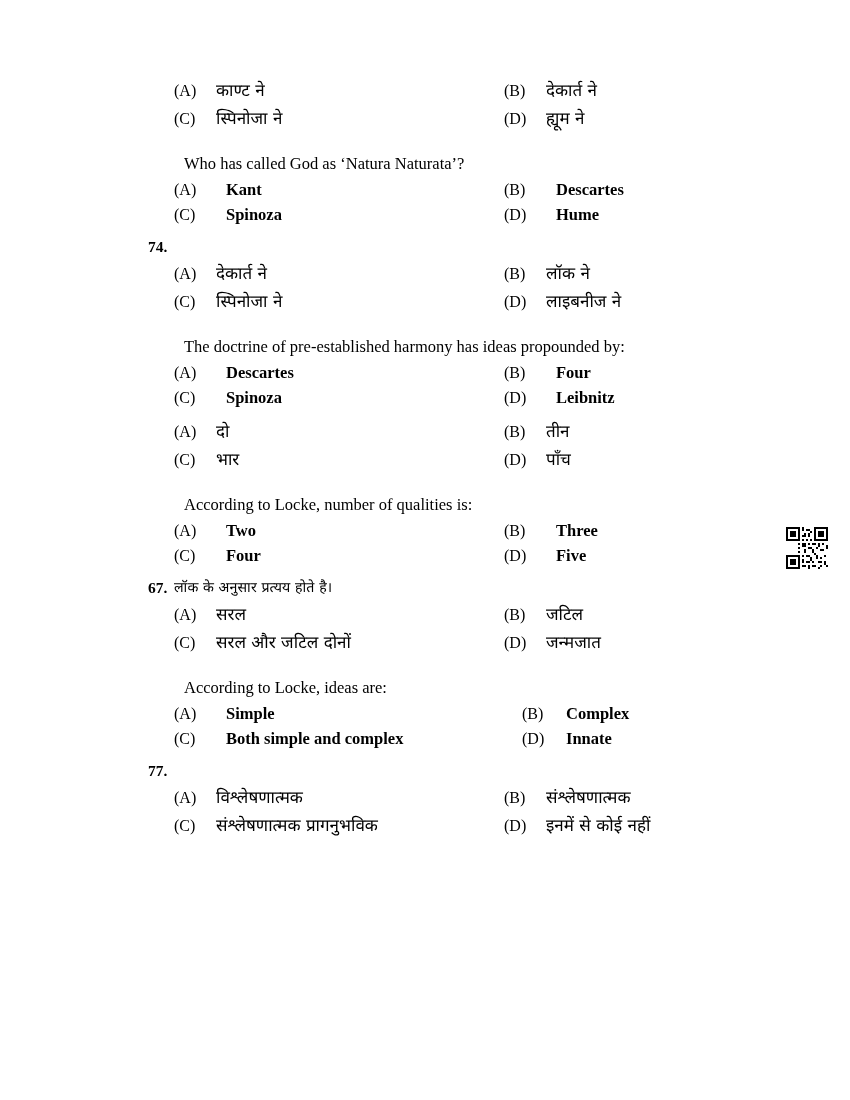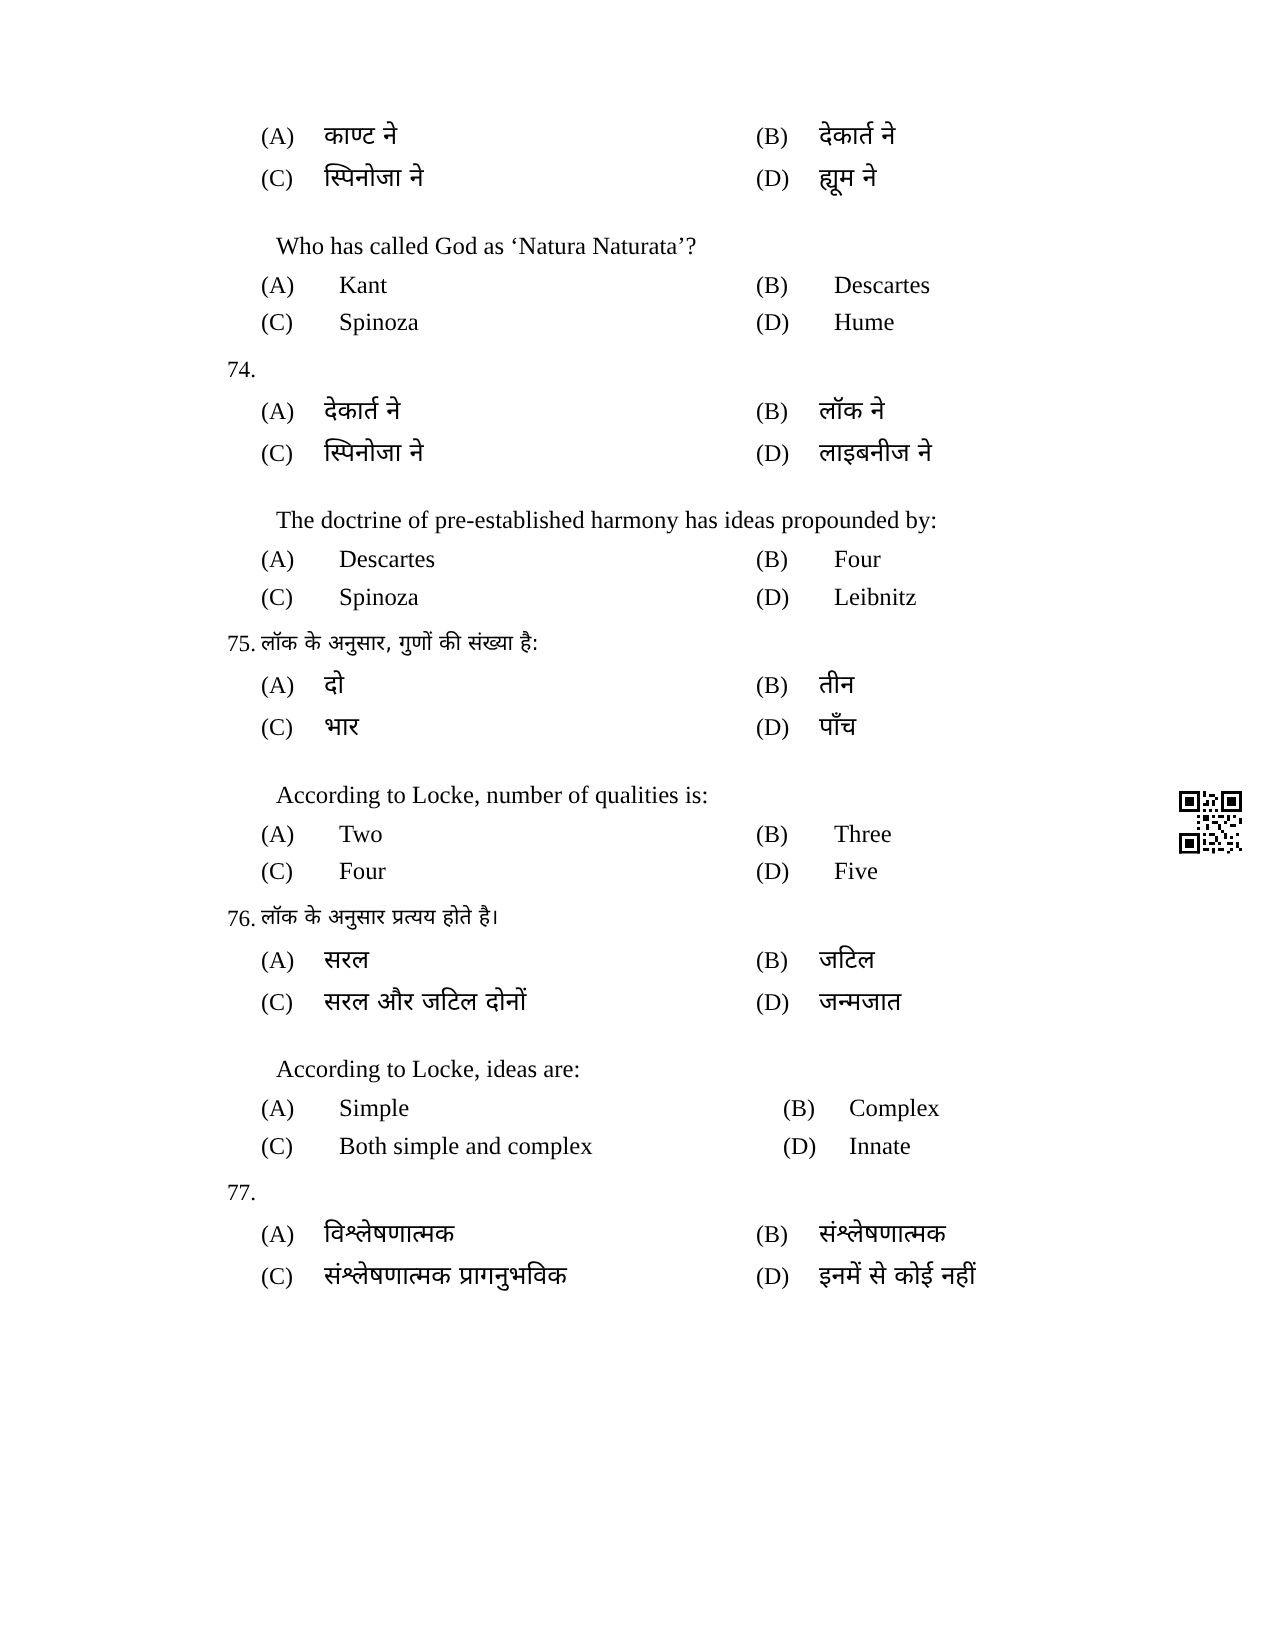--- a/index.html
+++ b/index.html
@@ -29,22 +29,23 @@
   .q-line {
     display: flex;
     align-items: flex-start;
     font-size: 15.5px;
     line-height: 1.42;
     margin-bottom: 3px;
   }
   .q-num {
     width: 26px;
     flex: 0 0 26px;
-    text-align: center;
+    text-align: left;
     font-family: "Liberation Serif", serif;
+    font-weight: bold;
   }
   .q-text-hi {
     font-family: "DejaVu Sans", sans-serif;
     font-size: 14.2px;
     line-height: 1.45;
     letter-spacing: 0.1px;
   }
   .stmt-en {
     font-size: 16.5px;
     font-family: "Liberation Serif", serif;
@@ -70,20 +71,21 @@
     font-size: 16px;
   }
   .opt-key.en { width: 52px; flex: 0 0 52px; }
   .opt-val-hi {
     font-family: "DejaVu Sans", sans-serif;
     font-size: 17px;
   }
   .opt-val-en {
     font-family: "Liberation Serif", serif;
     font-size: 16.5px;
+    font-weight: bold;
   }
   .gap-sm { height: 6px; }
   .gap-md { height: 11px; }
 
   
   .opt.left.shift  { width: 340px; flex: 0 0 340px; }
   .opt-key.nudge { padding-left: 8px; }
 
   
   .qr {
@@ -201,24 +203,20 @@
       </div>
       <div class="opt right">
         <span class="opt-key en">(D)</span>
         <span class="opt-val-en">Leibnitz</span>
       </div>
     </div>
   </div>
 
   <div class="gap-sm"></div>
 
-  <div class="q-line">
-    <span class="q-num">75.</span>
-    <span class="q-text-hi">लॉक के अनुसार, गुणों की संख्या है:</span>
-  </div>
 
   <div class="q-block">
     <div class="opt-row">
       <div class="opt left">
         <span class="opt-key">(A)</span>
         <span class="opt-val-hi">दो</span>
       </div>
       <div class="opt right">
         <span class="opt-key">(B)</span>
         <span class="opt-val-hi">तीन</span>
@@ -259,21 +257,21 @@
       <div class="opt right">
         <span class="opt-key en">(D)</span>
         <span class="opt-val-en">Five</span>
       </div>
     </div>
   </div>
 
   <div class="gap-sm"></div>
 
   <div class="q-line">
-    <span class="q-num">76.</span>
+    <span class="q-num">67.</span>
     <span class="q-text-hi">लॉक के अनुसार प्रत्यय होते है।</span>
   </div>
 
   <div class="q-block">
     <div class="opt-row">
       <div class="opt left">
         <span class="opt-key">(A)</span>
         <span class="opt-val-hi">सरल</span>
       </div>
       <div class="opt right">

